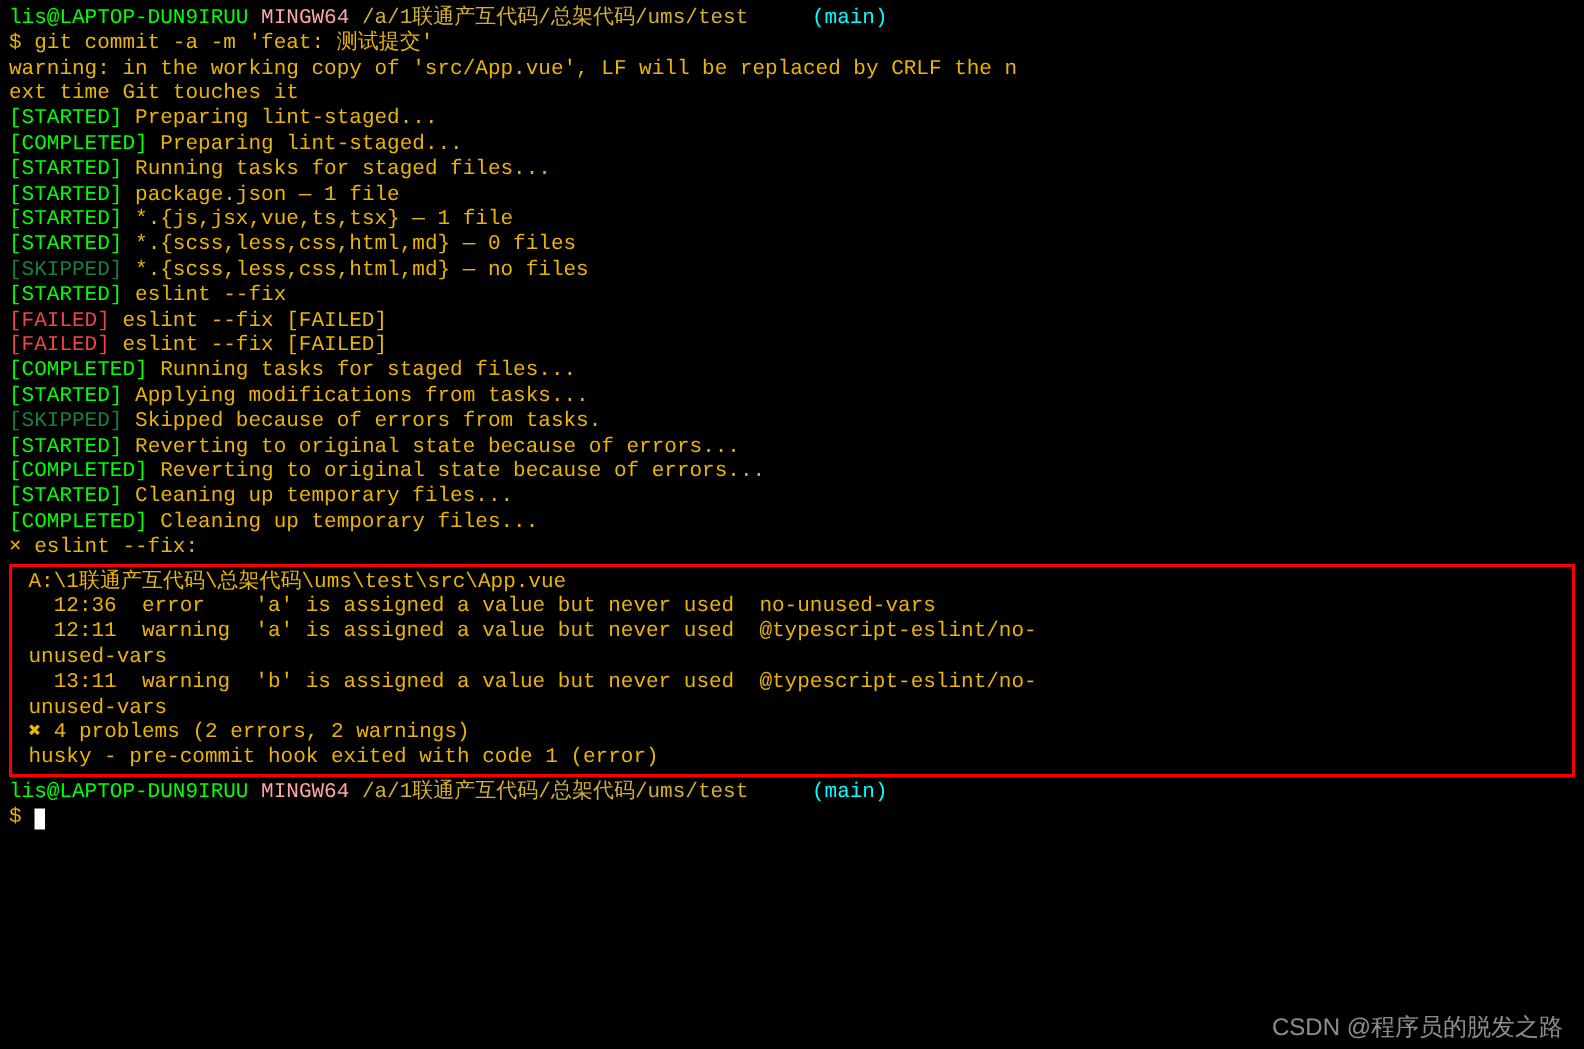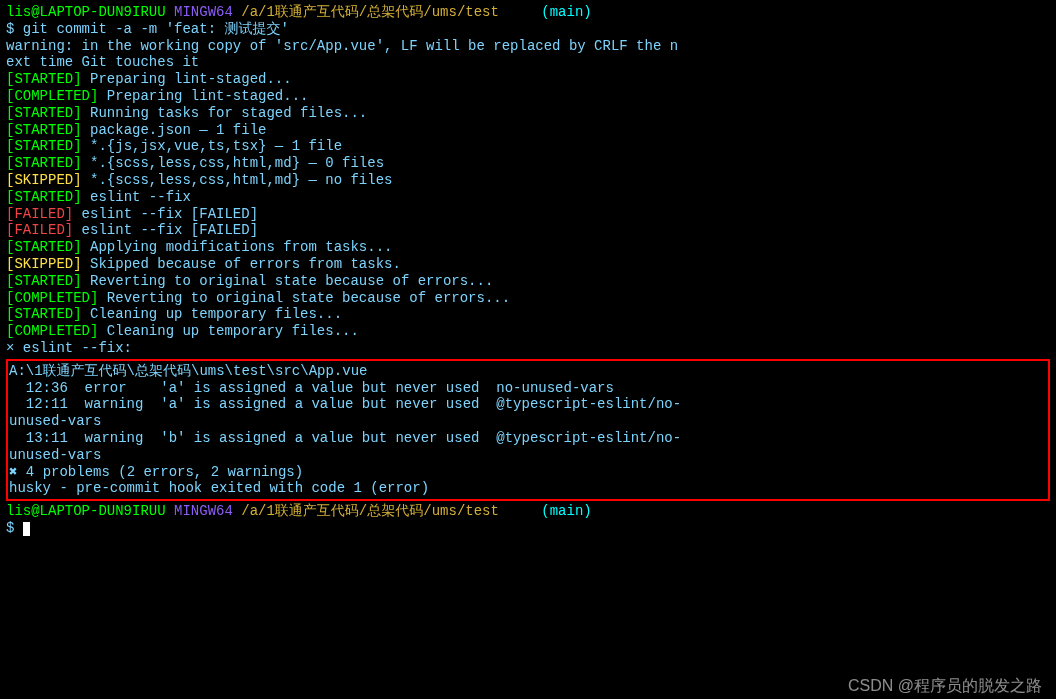--- a/index.html
+++ b/index.html
@@ -10,29 +10,29 @@
     line-height: 1.2;
     color: #fff;
     padding: 4px 6px;
     width: 1056px;
     height: 699px;
     overflow: hidden;
     position: relative;
   }
   .line { white-space: pre; }
   .green { color: #00ff00; font-family: Liberation Mono, monospace; }
-  .magenta { color: #8b5cf6; }
+  .magenta { color: #fca5a5; }
   .gold { color: #d4af37; }
   .cyan { color: #00ffff; margin-left: 34px; }
-  .white { color: #7dd3fc; }
-  .gray { color: #fde047; }
+  .white { color: #eab308; }
+  .gray { color: #15803d; }
   .red { color: #ef4444; }
   .error-box {
     border: 2px solid #ff0000;
-    padding: 2px 1px;
+    padding: 2px 11px;
     margin-top: 2px;
     margin-bottom: 2px;
   }
   .x-mark { font-weight: bold; }
   .watermark {
     position: absolute;
     bottom: 4px;
     right: 14px;
     color: rgba(255,255,255,0.55);
     font-family: Arial, sans-serif;
@@ -61,20 +61,21 @@
       <div class="line"><span class="green">[STARTED]</span><span class="white"> Preparing lint-staged...</span></div>
       <div class="line"><span class="green">[COMPLETED]</span><span class="white"> Preparing lint-staged...</span></div>
       <div class="line"><span class="green">[STARTED]</span><span class="white"> Running tasks for staged files...</span></div>
       <div class="line"><span class="green">[STARTED]</span><span class="white"> package.json — 1 file</span></div>
       <div class="line"><span class="green">[STARTED]</span><span class="white"> *.{js,jsx,vue,ts,tsx} — 1 file</span></div>
       <div class="line"><span class="green">[STARTED]</span><span class="white"> *.{scss,less,css,html,md} — 0 files</span></div>
       <div class="line"><span class="gray">[SKIPPED]</span><span class="white"> *.{scss,less,css,html,md} — no files</span></div>
       <div class="line"><span class="green">[STARTED]</span><span class="white"> eslint --fix</span></div>
       <div class="line"><span class="red">[FAILED]</span><span class="white"> eslint --fix [FAILED]</span></div>
       <div class="line"><span class="red">[FAILED]</span><span class="white"> eslint --fix [FAILED]</span></div>
+      <div class="line"><span class="green">[COMPLETED]</span><span class="white"> Running tasks for staged files...</span></div>
       <div class="line"><span class="green">[STARTED]</span><span class="white"> Applying modifications from tasks...</span></div>
       <div class="line"><span class="gray">[SKIPPED]</span><span class="white"> Skipped because of errors from tasks.</span></div>
       <div class="line"><span class="green">[STARTED]</span><span class="white"> Reverting to original state because of errors...</span></div>
       <div class="line"><span class="green">[COMPLETED]</span><span class="white"> Reverting to original state because of errors...</span></div>
       <div class="line"><span class="green">[STARTED]</span><span class="white"> Cleaning up temporary files...</span></div>
       <div class="line"><span class="green">[COMPLETED]</span><span class="white"> Cleaning up temporary files...</span></div>
     </div>
 
   <div class="line"></div>
   <div class="line white">× eslint --fix:</div>

